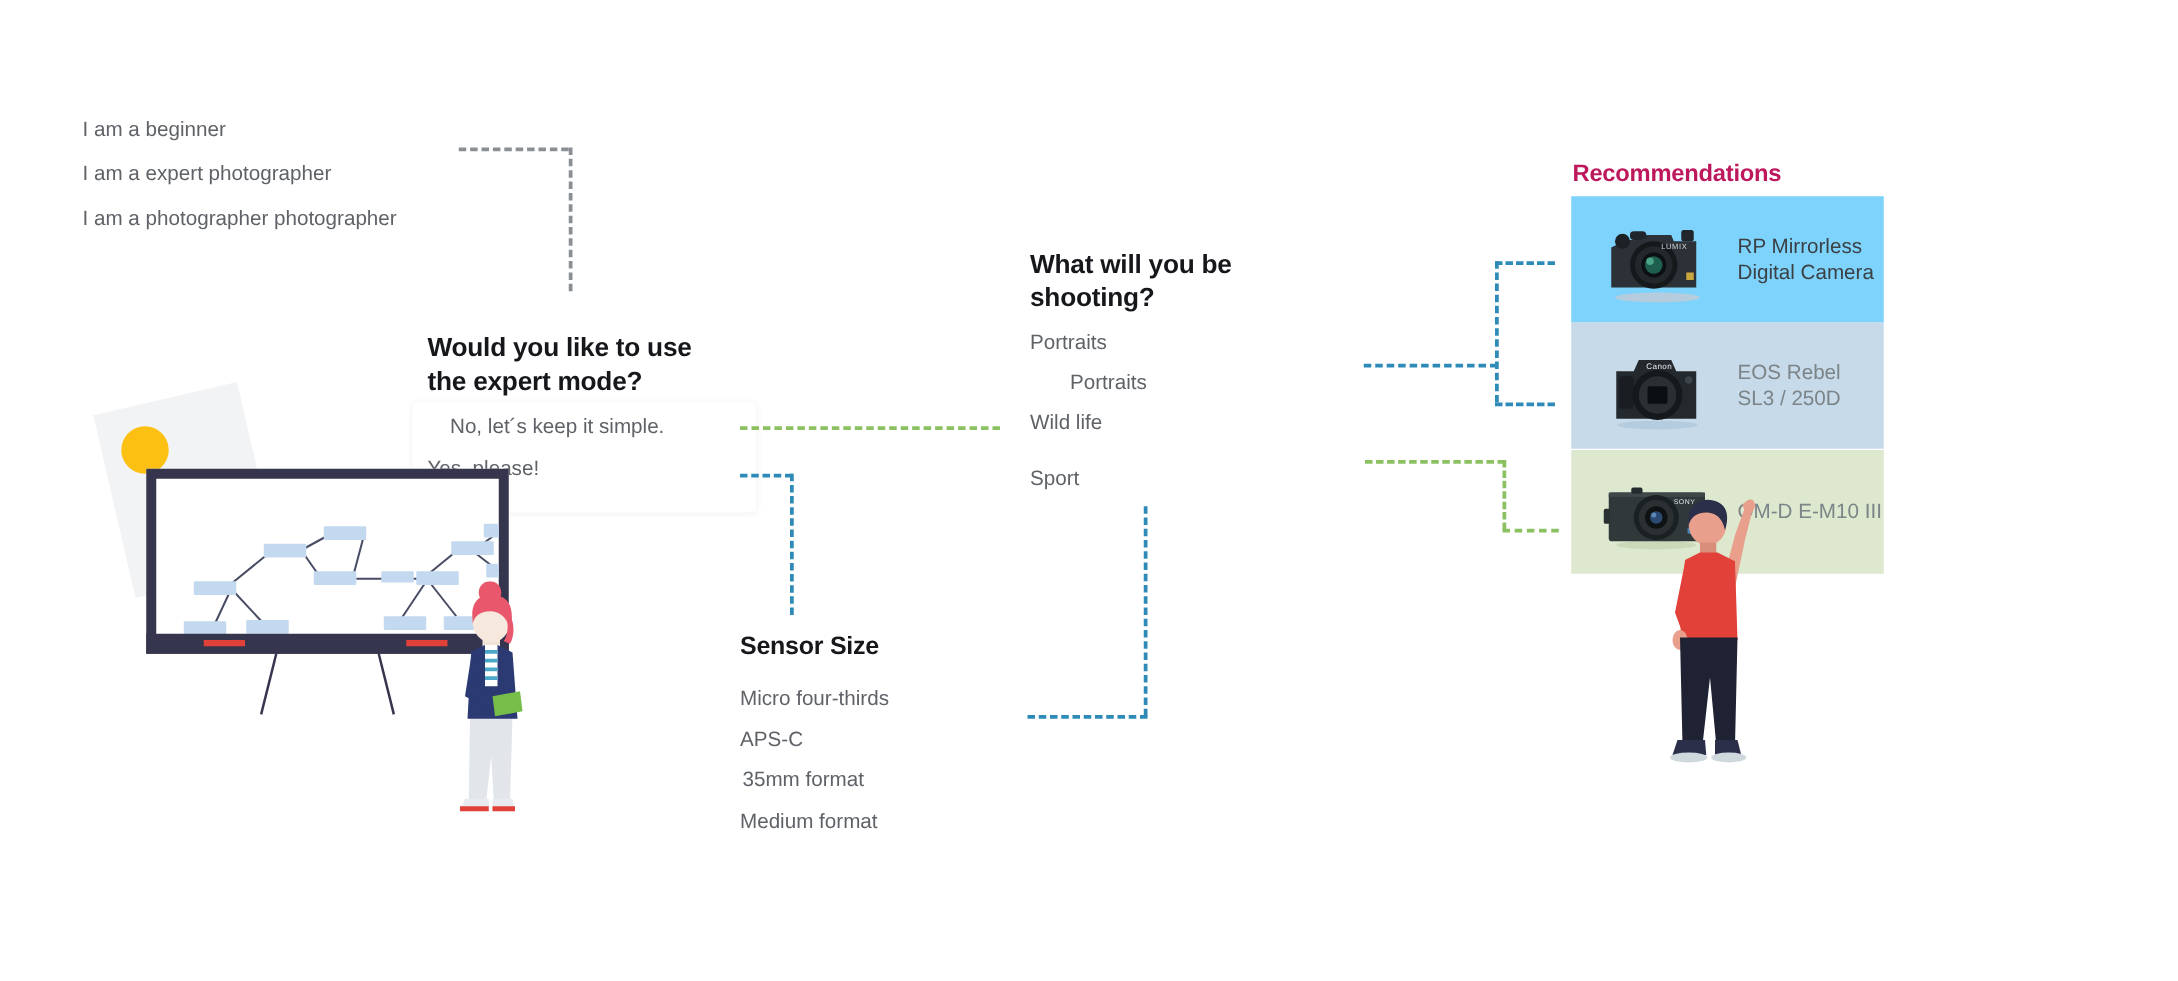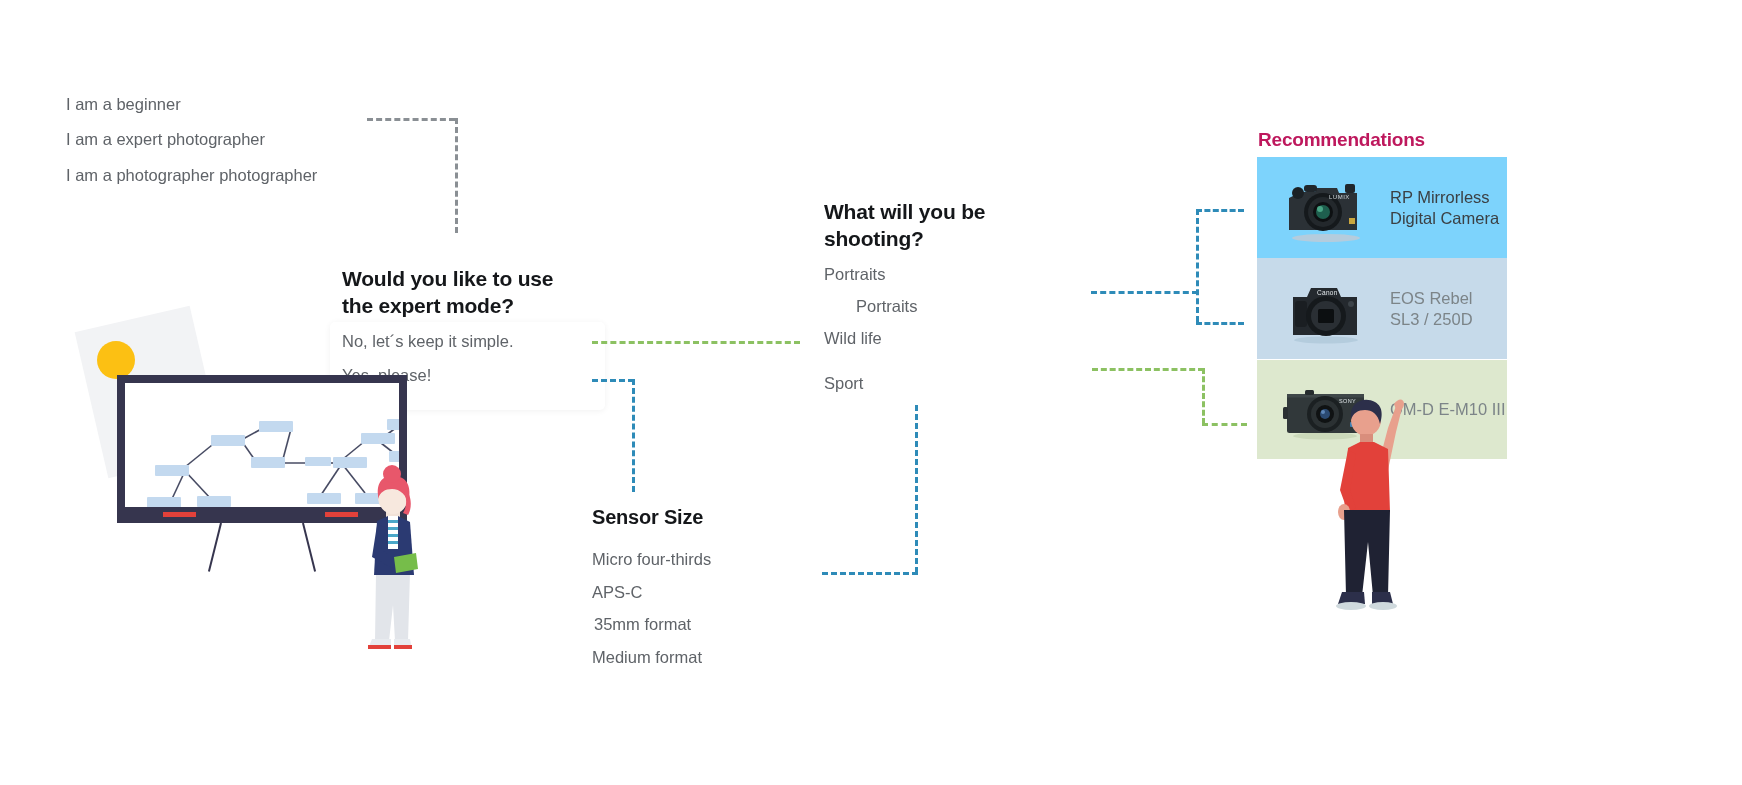--- a/index.html
+++ b/index.html
@@ -80,21 +80,21 @@
   <div class="abs opt" style="left:66px;top:165px;">I am a photographer photographer</div>
 
   <div class="abs dash-h" style="left:367px;top:118px;width:88px;"></div>
   <div class="abs dash-v" style="left:455px;top:118px;height:115px;"></div>
 
   <div class="abs q-title" style="left:342px;top:265px;width:300px;">Would you like to use
 the expert mode?</div>
 
   <div class="abs card-overlay" style="left:330px;top:322px;width:275px;height:88px;"></div>
 
-  <div class="abs opt" style="left:342px;top:331px;">No, let´s keep it simple.</div>
+  <div class="abs opt" style="left:360px;top:331px;">No, let´s keep it simple.</div>
   <div class="abs opt" style="left:342px;top:365px;">Yes, please!</div>
 
   <div class="abs dash-h green" style="left:592px;top:341px;width:208px;"></div>
 
   <div class="abs dash-h blue" style="left:592px;top:379px;width:42px;"></div>
   <div class="abs dash-v blue" style="left:632px;top:379px;height:113px;"></div>
 
   <div class="abs q-title" style="left:824px;top:198px;width:300px;">What will you be
 shooting?</div>
 

